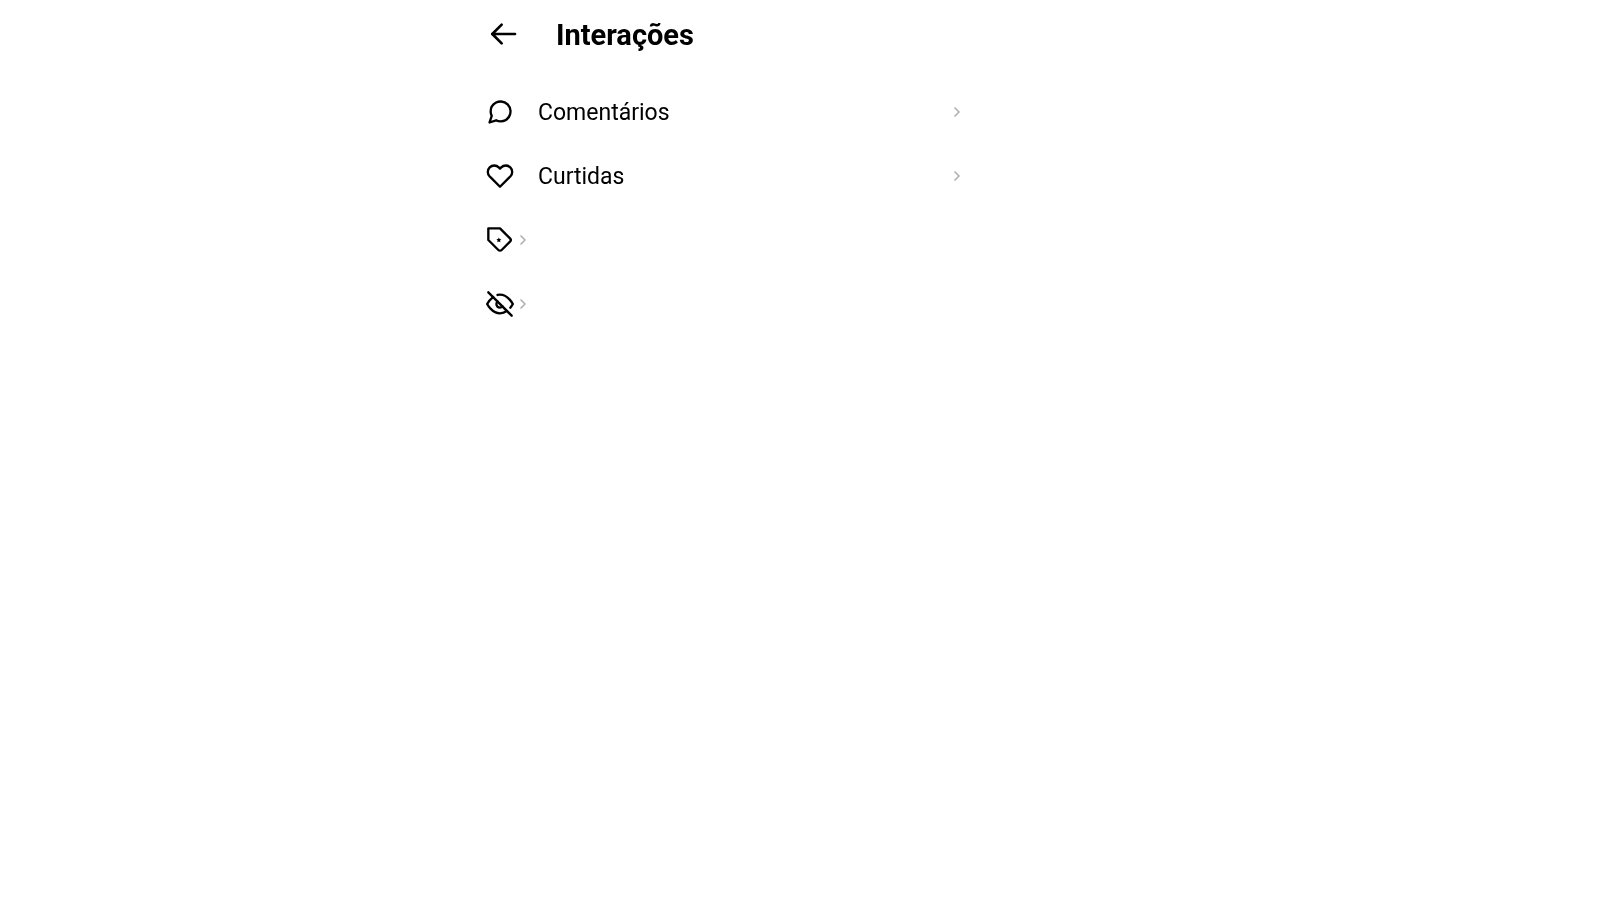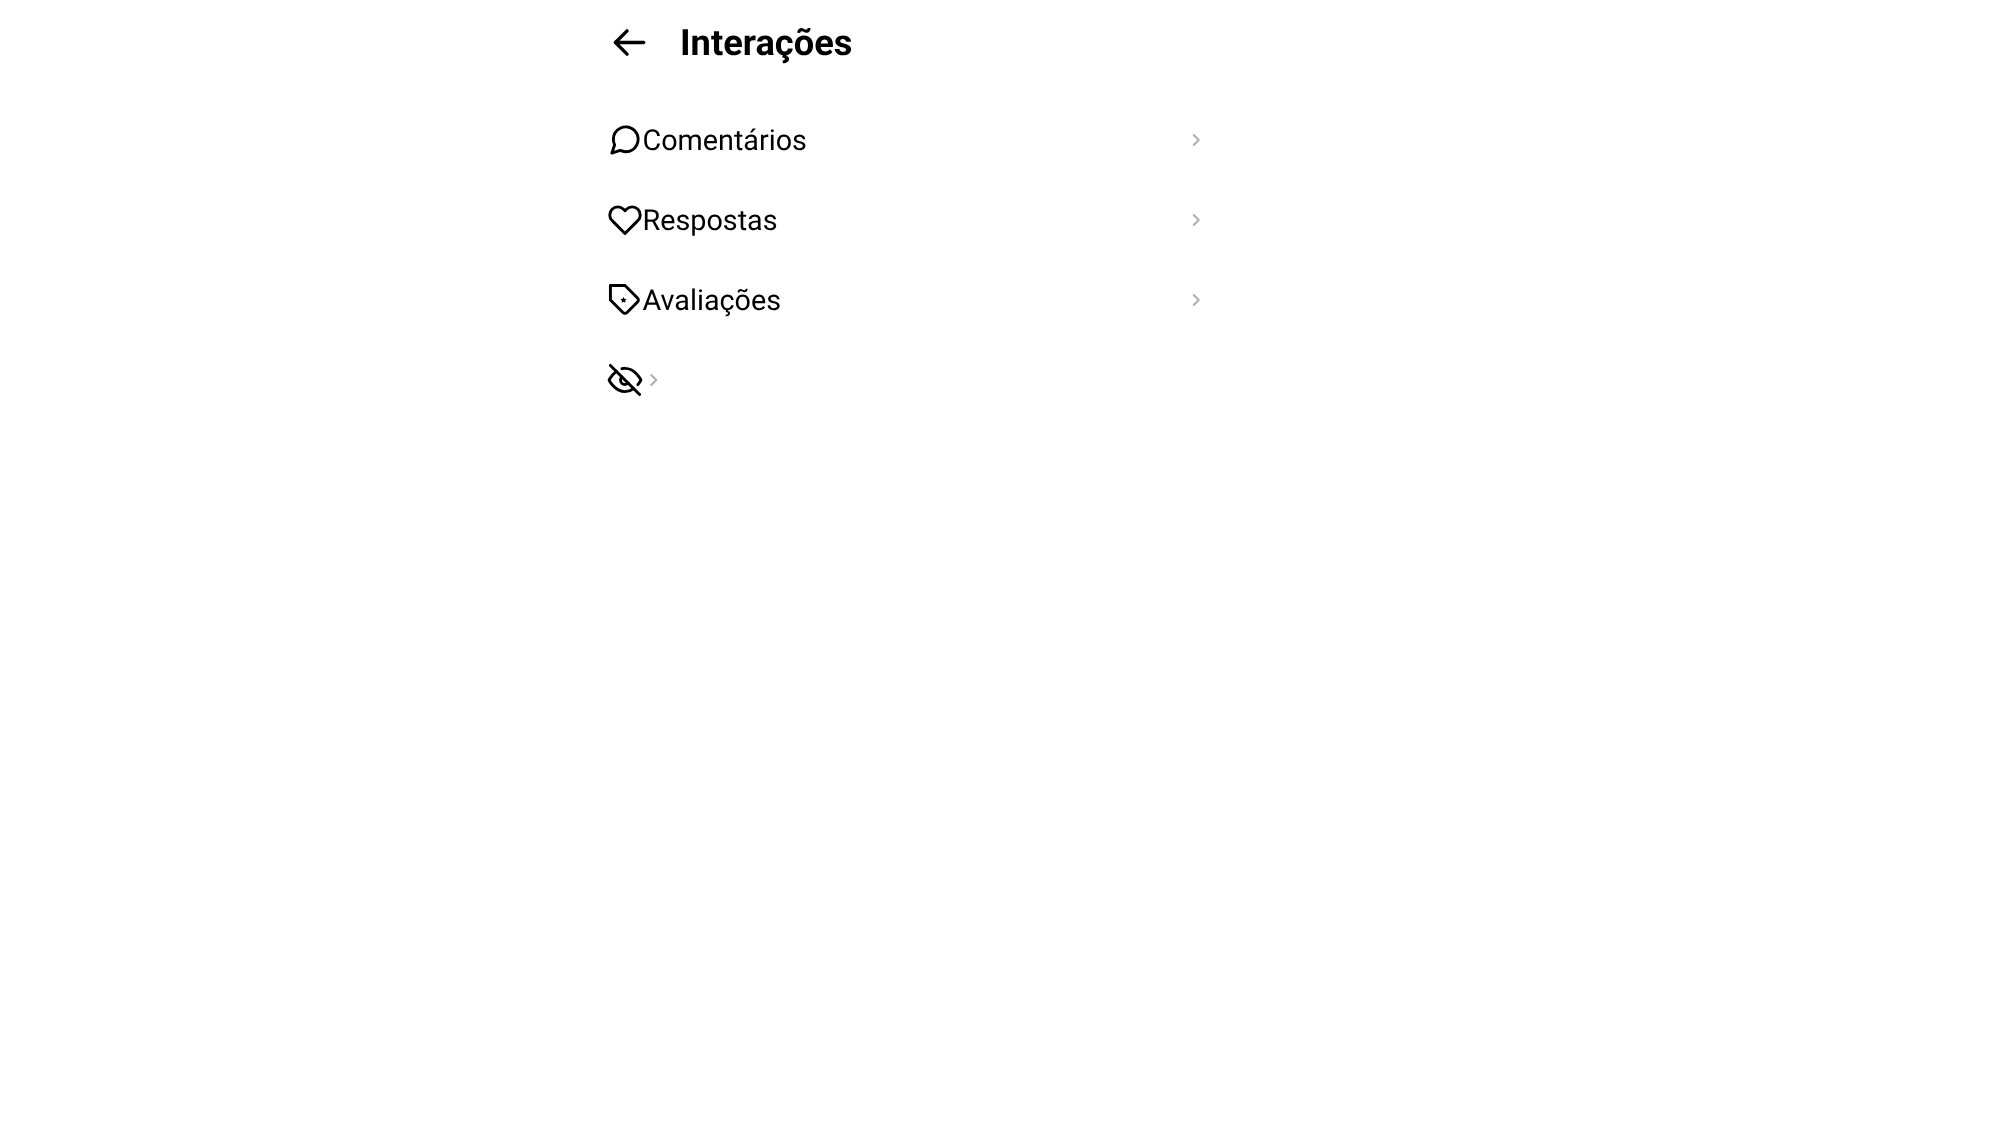--- a/index.html
+++ b/index.html
@@ -15,21 +15,21 @@
       overflow: hidden;
     }
     .container {
       width: 480px;
       margin-left: 486px;
       padding-top: 18px;
     }
     .header {
       display: flex;
       align-items: center;
-      gap: 24px;
+      gap: 36px;
       padding-bottom: 28px;
     }
     .back-btn {
       width: 34px;
       height: 34px;
       display: flex;
       align-items: center;
       justify-content: center;
       cursor: pointer;
       background: none;
@@ -54,20 +54,21 @@
       width: 28px;
       height: 28px;
       display: flex;
       align-items: center;
       justify-content: center;
       flex-shrink: 0;
     }
     .menu-label {
       font-size: 23px;
       color: #000000;
+      margin-left: 24px;
       flex: 1;
     }
     .chevron {
       width: 18px;
       height: 18px;
       display: flex;
       align-items: center;
       justify-content: center;
       flex-shrink: 0;
     }
@@ -103,37 +104,36 @@
         </svg>
       </span>
     </div>
 
     <div class="menu-item">
       <span class="menu-icon">
         <svg width="28" height="28" viewBox="0 0 24 24" fill="none" stroke="#000000" stroke-width="2" stroke-linecap="round" stroke-linejoin="round">
           <path d="M20.84 4.61a5.5 5.5 0 0 0-7.78 0L12 5.67l-1.06-1.06a5.5 5.5 0 0 0-7.78 7.78l1.06 1.06L12 21.23l7.78-7.78 1.06-1.06a5.5 5.5 0 0 0 0-7.78z"></path>
         </svg>
       </span>
-      <span class="menu-label">Respostas</span>
+      <span class="menu-label">Curtidas</span>
       <span class="chevron">
         <svg width="16" height="16" viewBox="0 0 24 24" fill="none" stroke="#b0b0b0" stroke-width="2.5" stroke-linecap="round" stroke-linejoin="round">
           <polyline points="9 18 15 12 9 6"></polyline>
         </svg>
       </span>
     </div>
 
 
     <div class="menu-item">
       <span class="menu-icon">
         <svg width="28" height="28" viewBox="0 0 24 24" fill="none" stroke="#000000" stroke-width="2" stroke-linecap="round" stroke-linejoin="round">
           <path d="M20.59 13.41l-7.17 7.17a2 2 0 0 1-2.83 0L2 12V2h10l8.59 8.59a2 2 0 0 1 0 2.82z"></path>
           <polygon fill="#000000" stroke="none" points="11 9 12.2 11.4 14.8 11.8 12.9 13.7 13.4 16.3 11 15 8.6 16.3 9.1 13.7 7.2 11.8 9.8 11.4" transform="scale(0.55) translate(9 9)"></polygon>
         </svg>
       </span>
-      <span class="menu-label">Avaliações</span>
       <span class="chevron">
         <svg width="16" height="16" viewBox="0 0 24 24" fill="none" stroke="#b0b0b0" stroke-width="2.5" stroke-linecap="round" stroke-linejoin="round">
           <polyline points="9 18 15 12 9 6"></polyline>
         </svg>
       </span>
     </div>
 
     <div class="menu-item">
       <span class="menu-icon">
         <svg width="28" height="28" viewBox="0 0 24 24" fill="none" stroke="#000000" stroke-width="2" stroke-linecap="round" stroke-linejoin="round">

